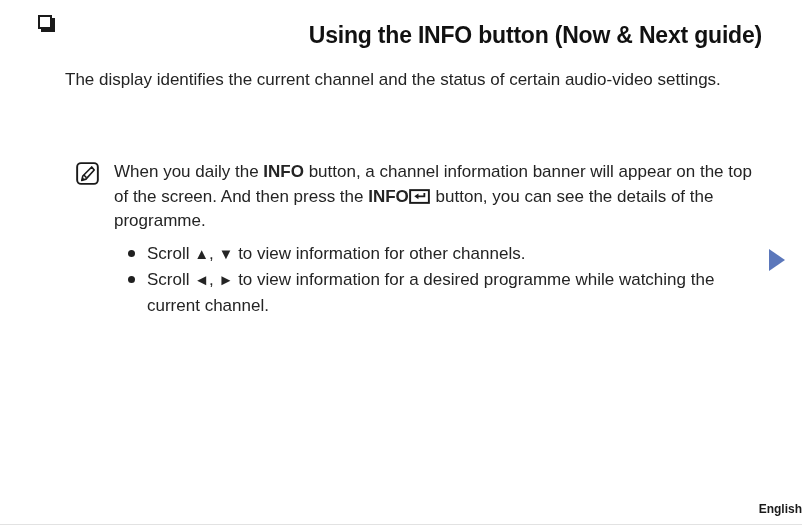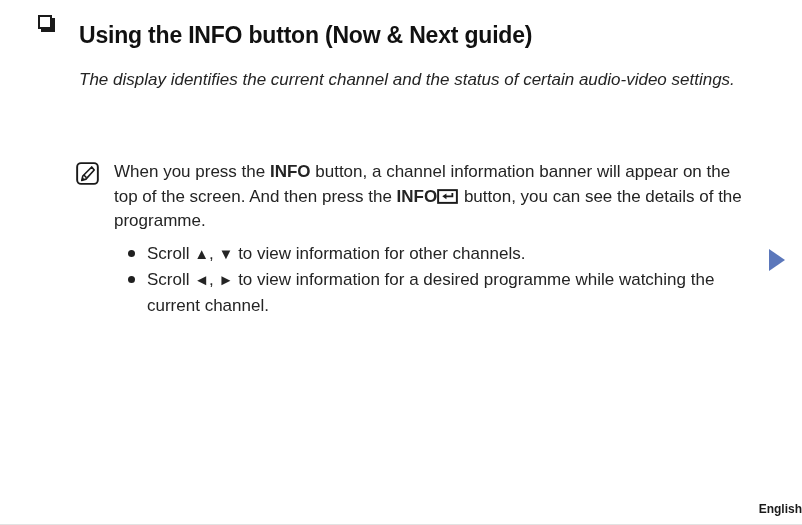--- a/index.html
+++ b/index.html
@@ -23,20 +23,21 @@
   }
 
   
   .heading-row {
     position: absolute;
     left: 38px;
     top: 6px;
     right: 40px;
     display: flex;
     align-items: flex-start;
+    justify-content: space-between;
   }
   .heading-marker {
     position: relative;
     width: 17px;
     height: 17px;
     margin-top: 9px;
     flex: 0 0 auto;
   }
   .heading-marker .shadow {
     position: absolute;
@@ -60,26 +61,25 @@
     font-size: 23px;
     font-weight: bold;
     letter-spacing: -0.2px;
     line-height: 1.25;
     color: #111111;
   }
 
   
   .para {
     position: absolute;
-    left: 79px;
+    left: 65px;
     right: 62px;
     font-size: 17px;
     line-height: 26px;
     color: #242424;
-    font-style: italic;
   }
   .para-1 { top: 50px; }
   .para-2 { top: 103px; }
 
   
   .note {
     position: absolute;
     left: 76px;
     top: 160px;
     right: 46px;
@@ -187,21 +187,21 @@
       <svg viewBox="0 0 24 24" width="23" height="23" aria-hidden="true">
         <rect x="1.2" y="1.2" width="21.6" height="21.6" rx="4" ry="4" fill="#ffffff" stroke="#1a1a1a" stroke-width="2"></rect>
         <path d="M16.4 5.2 L7.1 14.6 L6.0 19.2 L10.4 17.9 L19.0 8.4 Z" fill="#ffffff" stroke="#1a1a1a" stroke-width="1.7" stroke-linejoin="round"></path>
         <path d="M8.2 13.6 L10.9 16.3" stroke="#1a1a1a" stroke-width="1.5"></path>
         <path d="M6.1 18.9 L8.6 17.4 L6.6 16.0 Z" fill="#1a1a1a"></path>
       </svg>
     </span>
 
     <div class="note-body">
       <div class="note-text">
-        <span>When you press the </span><b>INFO</b><span> button, a channel information banner will appear on the top of the screen. And then press the </span><b>INFO</b><span class="enter-glyph">
+        <span>When you daily the </span><b>INFO</b><span> button, a channel information banner will appear on the top of the screen. And then press the </span><b>INFO</b><span class="enter-glyph">
           <svg viewBox="0 0 28 20" width="21" height="15" aria-hidden="true">
             <rect x="1.5" y="1.5" width="25" height="17" fill="#ffffff" stroke="#1a1a1a" stroke-width="2.6"></rect>
             <path d="M20.5 5.2 v4.6 H11.5" fill="none" stroke="#1a1a1a" stroke-width="2.4"></path>
             <path d="M12.6 5.9 L7.0 9.8 L12.6 13.7 Z" fill="#1a1a1a"></path>
           </svg>
         </span><span> button, you can see the details of the programme.</span>
       </div>
 
       <div class="bullets">
 

